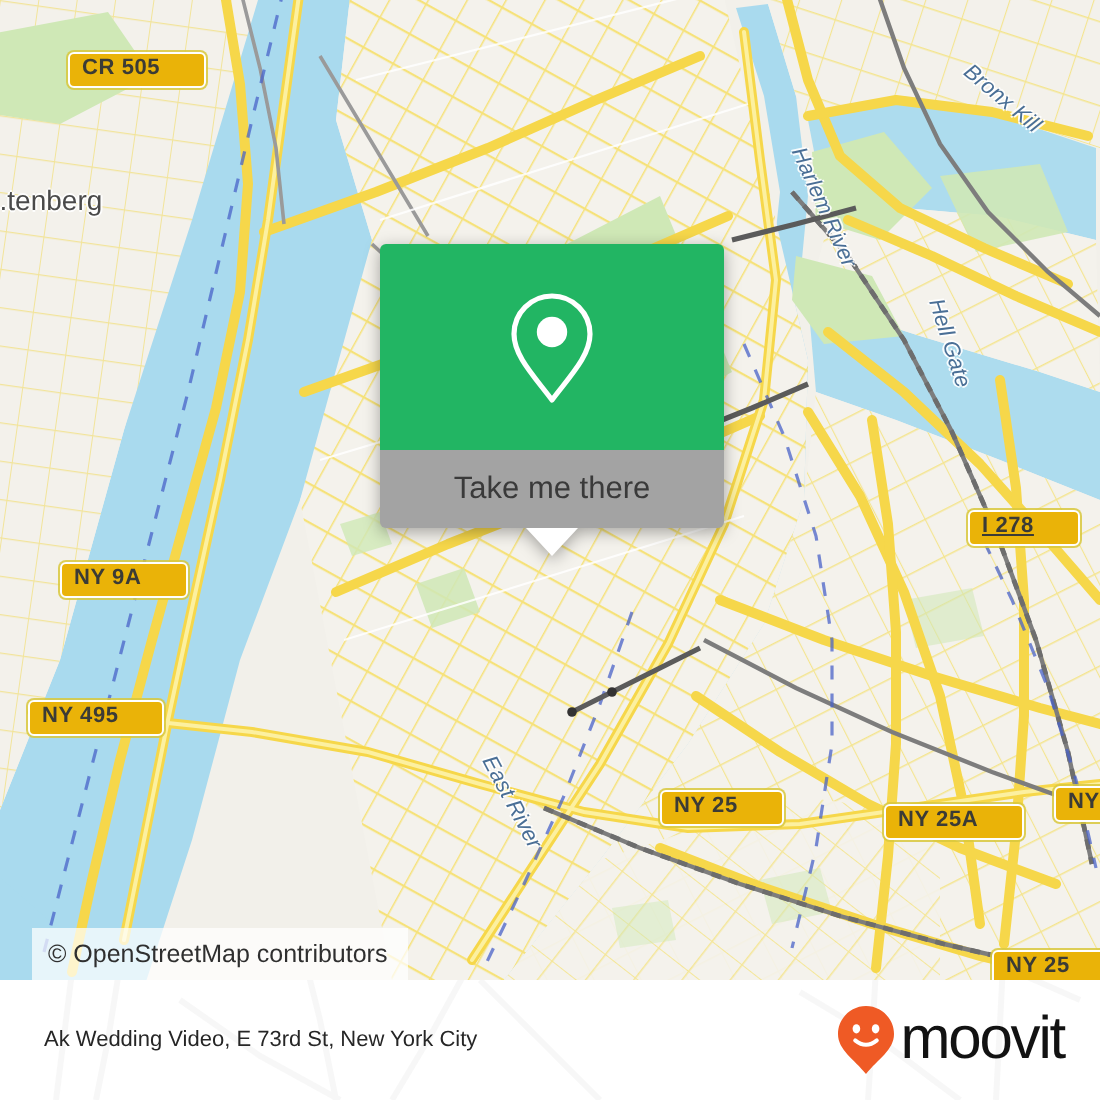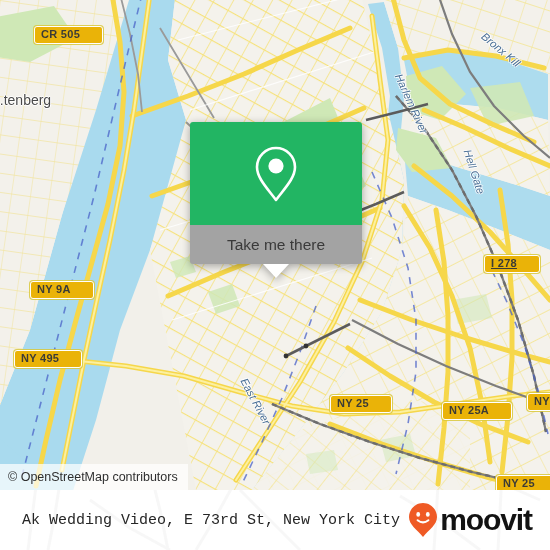--- a/index.html
+++ b/index.html
@@ -54,21 +54,21 @@
     text-shadow:
        1px 0 0 rgba(255,255,255,.9), -1px 0 0 rgba(255,255,255,.9),
        0 1px 0 rgba(255,255,255,.9), 0 -1px 0 rgba(255,255,255,.9);
   }
   .water-label { color:#4a6f96; font-style: italic; }
   .place-label { color: #4a4a4a; font-size: 14px; }
 
   
   #attribution {
     position: absolute;
-    left: 0;
+    left: 16px;
     bottom: 0;
     height: 26px;
     padding: 0 10px 0 8px;
     display: flex;
     align-items: center;
     background: rgba(255,255,255,.72);
     color: #2f2f2f;
     font-size: 12.5px;
     font-family: "Liberation Sans", sans-serif;
     z-index: 40;
@@ -133,33 +133,33 @@
     position: relative;
     height: 60px;
     display: flex;
     align-items: center;
     justify-content: space-between;
     padding: 0 18px 0 22px;
     box-sizing: border-box;
   }
   #footer-title {
     color: #262626;
-    font-size: 15px;
-    font-family: Liberation Mono, monospace;
+    font-size: 11px;
+    font-family: Liberation Sans, sans-serif;
     white-space: nowrap;
   }
   #brand {
     display: flex;
     align-items: center;
     gap: 2px;
   }
   #brand-name {
     color: #121212;
     font-size: 30px;
-    font-weight: bold;
+    font-weight: normal;
     letter-spacing: -1.1px;
     font-family: "Liberation Sans", sans-serif;
     line-height: 1;
   }
 </style>
 </head>
 <body>
 
 <div id="page">
 

